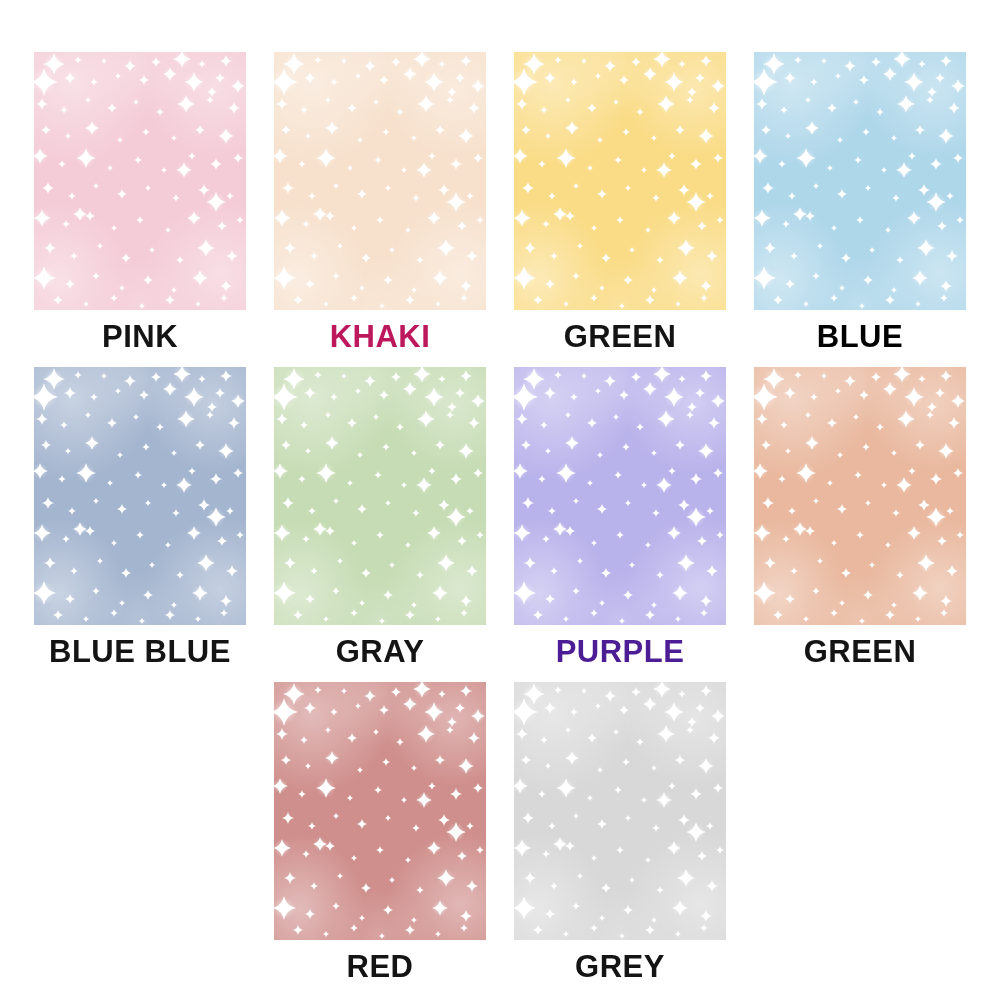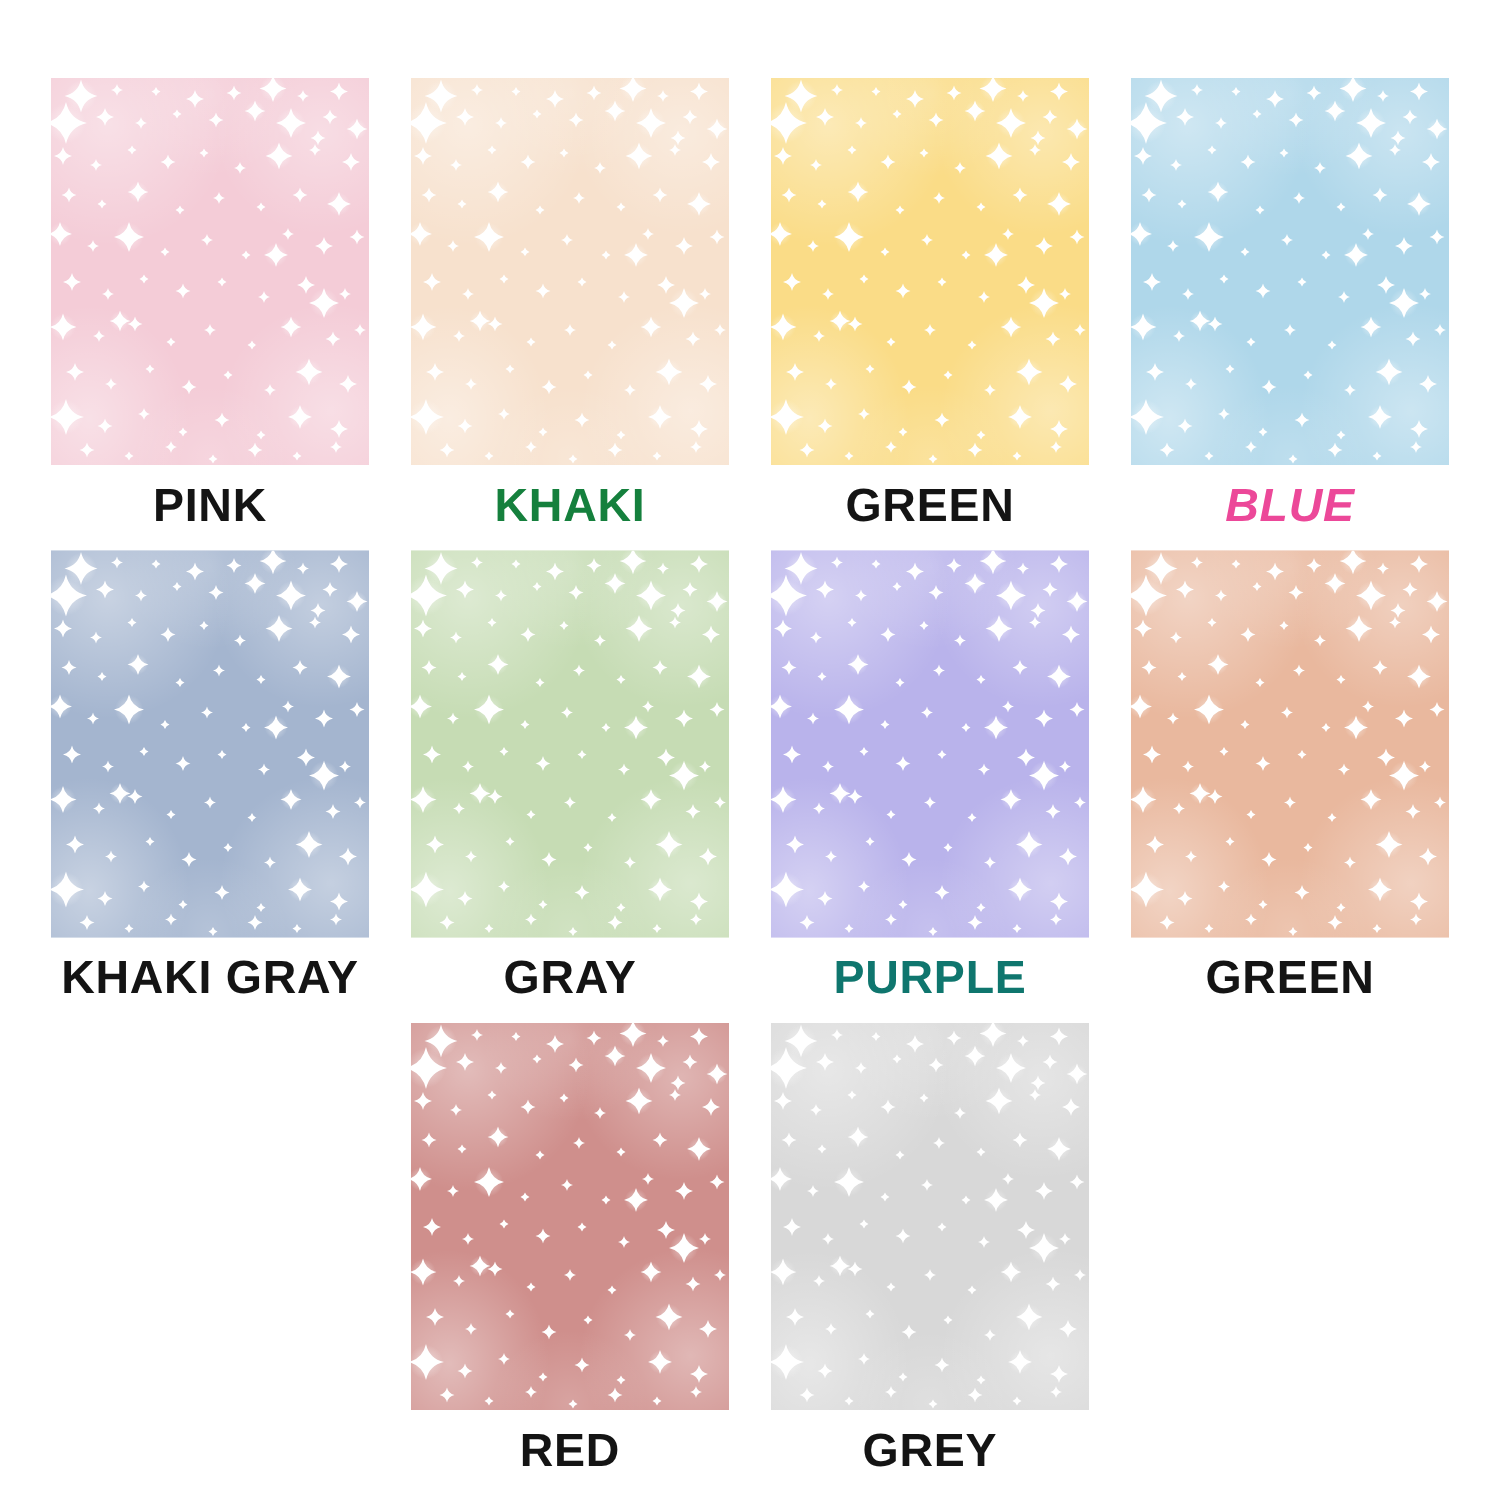--- a/index.html
+++ b/index.html
@@ -344,21 +344,21 @@
             <path d="M 178 35 Q 178.9 39.1 183 40 Q 178.9 40.9 178 45 Q 177.1 40.9 173 40 Q 177.1 39.1 178 35 Z" fill="#FFFFFF"></path>
             <circle cx="150" cy="118" r="7.6" fill="url(#glow)" opacity=".55"></circle>
             <path d="M 150 110 Q 151.44 116.56 158 118 Q 151.44 119.44 150 126 Q 148.56 119.44 142 118 Q 148.56 116.56 150 110 Z" fill="#FFFFFF"></path>
             <circle cx="46" cy="162" r="6.6499999999999995" fill="url(#glow)" opacity=".55"></circle>
             <path d="M 46 155 Q 47.26 160.74 53 162 Q 47.26 163.26 46 169 Q 44.74 163.26 39 162 Q 44.74 160.74 46 155 Z" fill="#FFFFFF"></path>
             <circle cx="182" cy="150" r="9.5" fill="url(#glow)" opacity=".55"></circle>
             <path d="M 182 140 Q 183.8 148.2 192 150 Q 183.8 151.8 182 160 Q 180.2 151.8 172 150 Q 180.2 148.2 182 140 Z" fill="#FFFFFF"></path>
             <path d="M 182 145 Q 182.81 149.19 187 150 Q 182.81 150.81 182 155 Q 181.19 150.81 177 150 Q 181.19 149.19 182 145 Z" fill="#FFFFFF" opacity=".85" transform="rotate(45 182 150)"></path>
           </svg>
         </div>
-        <div class="label" style="color: #15803d;">KHAKI</div>
+        <div class="label" style="color: #be185d;">KHAKI</div>
       </div>
       <div class="cell">
         <div class="swatch" style="background-color: rgb(250, 220, 135);">
           <div class="haze"></div>
           <svg class="sparkles" viewBox="0 0 212 258" preserveAspectRatio="none">
             <defs>
               <radialGradient id="glow">
                 <stop offset="0%" stop-color="#ffffff" stop-opacity=".95"></stop>
                 <stop offset="100%" stop-color="#ffffff" stop-opacity="0"></stop>
               </radialGradient>
@@ -604,21 +604,21 @@
             <path d="M 178 35 Q 178.9 39.1 183 40 Q 178.9 40.9 178 45 Q 177.1 40.9 173 40 Q 177.1 39.1 178 35 Z" fill="#FFFFFF"></path>
             <circle cx="150" cy="118" r="7.6" fill="url(#glow)" opacity=".55"></circle>
             <path d="M 150 110 Q 151.44 116.56 158 118 Q 151.44 119.44 150 126 Q 148.56 119.44 142 118 Q 148.56 116.56 150 110 Z" fill="#FFFFFF"></path>
             <circle cx="46" cy="162" r="6.6499999999999995" fill="url(#glow)" opacity=".55"></circle>
             <path d="M 46 155 Q 47.26 160.74 53 162 Q 47.26 163.26 46 169 Q 44.74 163.26 39 162 Q 44.74 160.74 46 155 Z" fill="#FFFFFF"></path>
             <circle cx="182" cy="150" r="9.5" fill="url(#glow)" opacity=".55"></circle>
             <path d="M 182 140 Q 183.8 148.2 192 150 Q 183.8 151.8 182 160 Q 180.2 151.8 172 150 Q 180.2 148.2 182 140 Z" fill="#FFFFFF"></path>
             <path d="M 182 145 Q 182.81 149.19 187 150 Q 182.81 150.81 182 155 Q 181.19 150.81 177 150 Q 181.19 149.19 182 145 Z" fill="#FFFFFF" opacity=".85" transform="rotate(45 182 150)"></path>
           </svg>
         </div>
-        <div class="label" style="color: #ec4899; font-style: italic;">BLUE</div>
+        <div class="label" style="color: #000000;">BLUE</div>
       </div>
     </div>
   <div class="row" id="row-2">
       <div class="cell">
         <div class="swatch" style="background-color: rgb(164, 181, 207);">
           <div class="haze"></div>
           <svg class="sparkles" viewBox="0 0 212 258" preserveAspectRatio="none">
             <defs>
               <radialGradient id="glow">
                 <stop offset="0%" stop-color="#ffffff" stop-opacity=".95"></stop>
@@ -736,21 +736,21 @@
             <path d="M 178 35 Q 178.9 39.1 183 40 Q 178.9 40.9 178 45 Q 177.1 40.9 173 40 Q 177.1 39.1 178 35 Z" fill="#FFFFFF"></path>
             <circle cx="150" cy="118" r="7.6" fill="url(#glow)" opacity=".55"></circle>
             <path d="M 150 110 Q 151.44 116.56 158 118 Q 151.44 119.44 150 126 Q 148.56 119.44 142 118 Q 148.56 116.56 150 110 Z" fill="#FFFFFF"></path>
             <circle cx="46" cy="162" r="6.6499999999999995" fill="url(#glow)" opacity=".55"></circle>
             <path d="M 46 155 Q 47.26 160.74 53 162 Q 47.26 163.26 46 169 Q 44.74 163.26 39 162 Q 44.74 160.74 46 155 Z" fill="#FFFFFF"></path>
             <circle cx="182" cy="150" r="9.5" fill="url(#glow)" opacity=".55"></circle>
             <path d="M 182 140 Q 183.8 148.2 192 150 Q 183.8 151.8 182 160 Q 180.2 151.8 172 150 Q 180.2 148.2 182 140 Z" fill="#FFFFFF"></path>
             <path d="M 182 145 Q 182.81 149.19 187 150 Q 182.81 150.81 182 155 Q 181.19 150.81 177 150 Q 181.19 149.19 182 145 Z" fill="#FFFFFF" opacity=".85" transform="rotate(45 182 150)"></path>
           </svg>
         </div>
-        <div class="label" style="color: rgb(20, 20, 20);">KHAKI GRAY</div>
+        <div class="label" style="color: rgb(20, 20, 20);">BLUE BLUE</div>
       </div>
       <div class="cell">
         <div class="swatch" style="background-color: rgb(198, 220, 180);">
           <div class="haze"></div>
           <svg class="sparkles" viewBox="0 0 212 258" preserveAspectRatio="none">
             <defs>
               <radialGradient id="glow">
                 <stop offset="0%" stop-color="#ffffff" stop-opacity=".95"></stop>
                 <stop offset="100%" stop-color="#ffffff" stop-opacity="0"></stop>
               </radialGradient>
@@ -996,21 +996,21 @@
             <path d="M 178 35 Q 178.9 39.1 183 40 Q 178.9 40.9 178 45 Q 177.1 40.9 173 40 Q 177.1 39.1 178 35 Z" fill="#FFFFFF"></path>
             <circle cx="150" cy="118" r="7.6" fill="url(#glow)" opacity=".55"></circle>
             <path d="M 150 110 Q 151.44 116.56 158 118 Q 151.44 119.44 150 126 Q 148.56 119.44 142 118 Q 148.56 116.56 150 110 Z" fill="#FFFFFF"></path>
             <circle cx="46" cy="162" r="6.6499999999999995" fill="url(#glow)" opacity=".55"></circle>
             <path d="M 46 155 Q 47.26 160.74 53 162 Q 47.26 163.26 46 169 Q 44.74 163.26 39 162 Q 44.74 160.74 46 155 Z" fill="#FFFFFF"></path>
             <circle cx="182" cy="150" r="9.5" fill="url(#glow)" opacity=".55"></circle>
             <path d="M 182 140 Q 183.8 148.2 192 150 Q 183.8 151.8 182 160 Q 180.2 151.8 172 150 Q 180.2 148.2 182 140 Z" fill="#FFFFFF"></path>
             <path d="M 182 145 Q 182.81 149.19 187 150 Q 182.81 150.81 182 155 Q 181.19 150.81 177 150 Q 181.19 149.19 182 145 Z" fill="#FFFFFF" opacity=".85" transform="rotate(45 182 150)"></path>
           </svg>
         </div>
-        <div class="label" style="color: #0f766e;">PURPLE</div>
+        <div class="label" style="color: #4c1d95;">PURPLE</div>
       </div>
       <div class="cell">
         <div class="swatch" style="background-color: rgb(233, 184, 158);">
           <div class="haze"></div>
           <svg class="sparkles" viewBox="0 0 212 258" preserveAspectRatio="none">
             <defs>
               <radialGradient id="glow">
                 <stop offset="0%" stop-color="#ffffff" stop-opacity=".95"></stop>
                 <stop offset="100%" stop-color="#ffffff" stop-opacity="0"></stop>
               </radialGradient>

